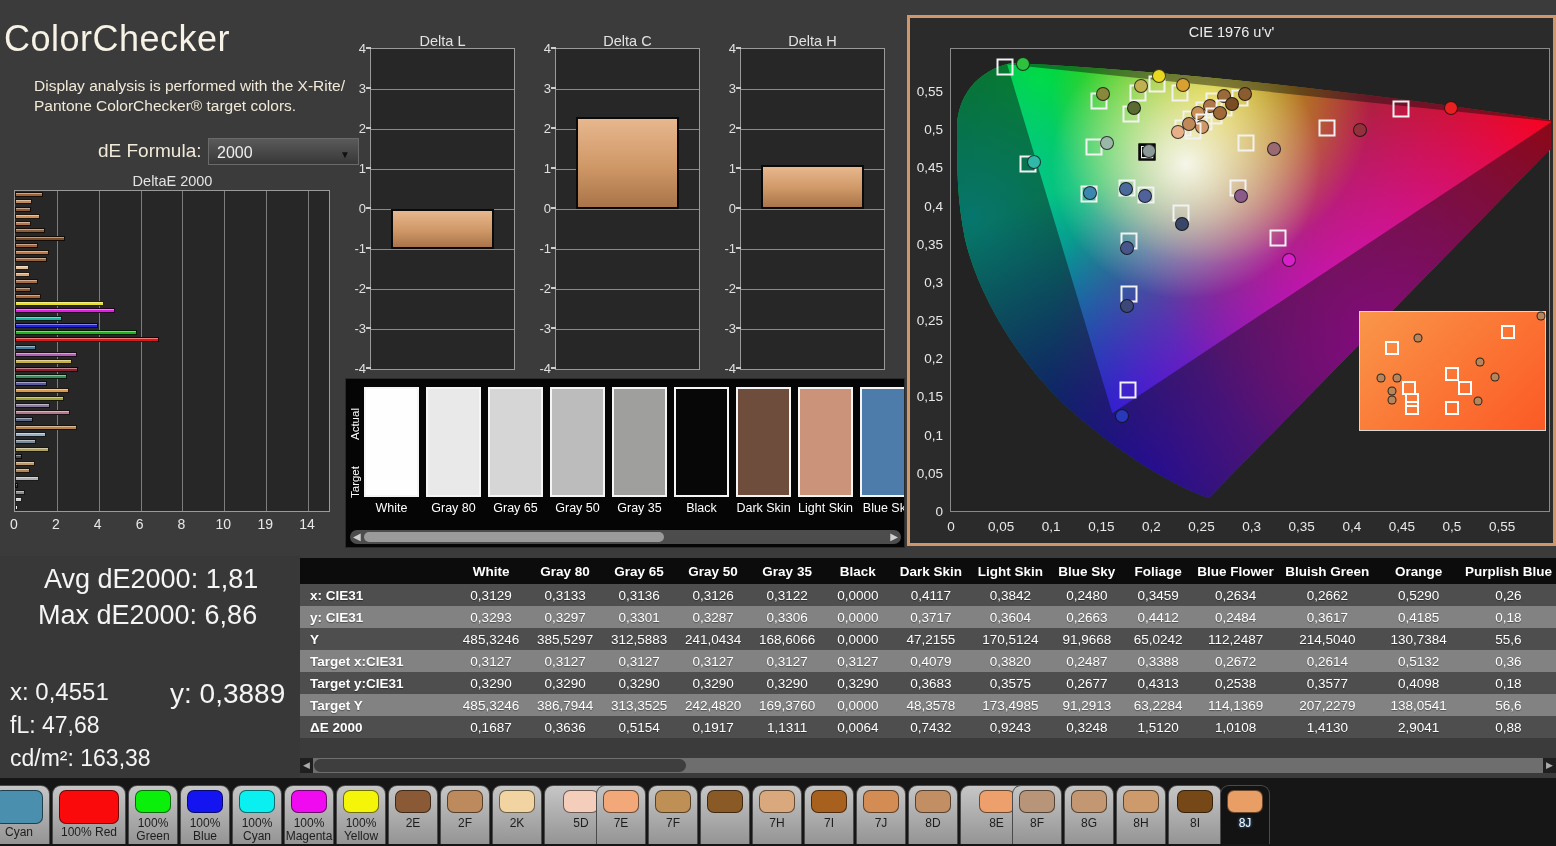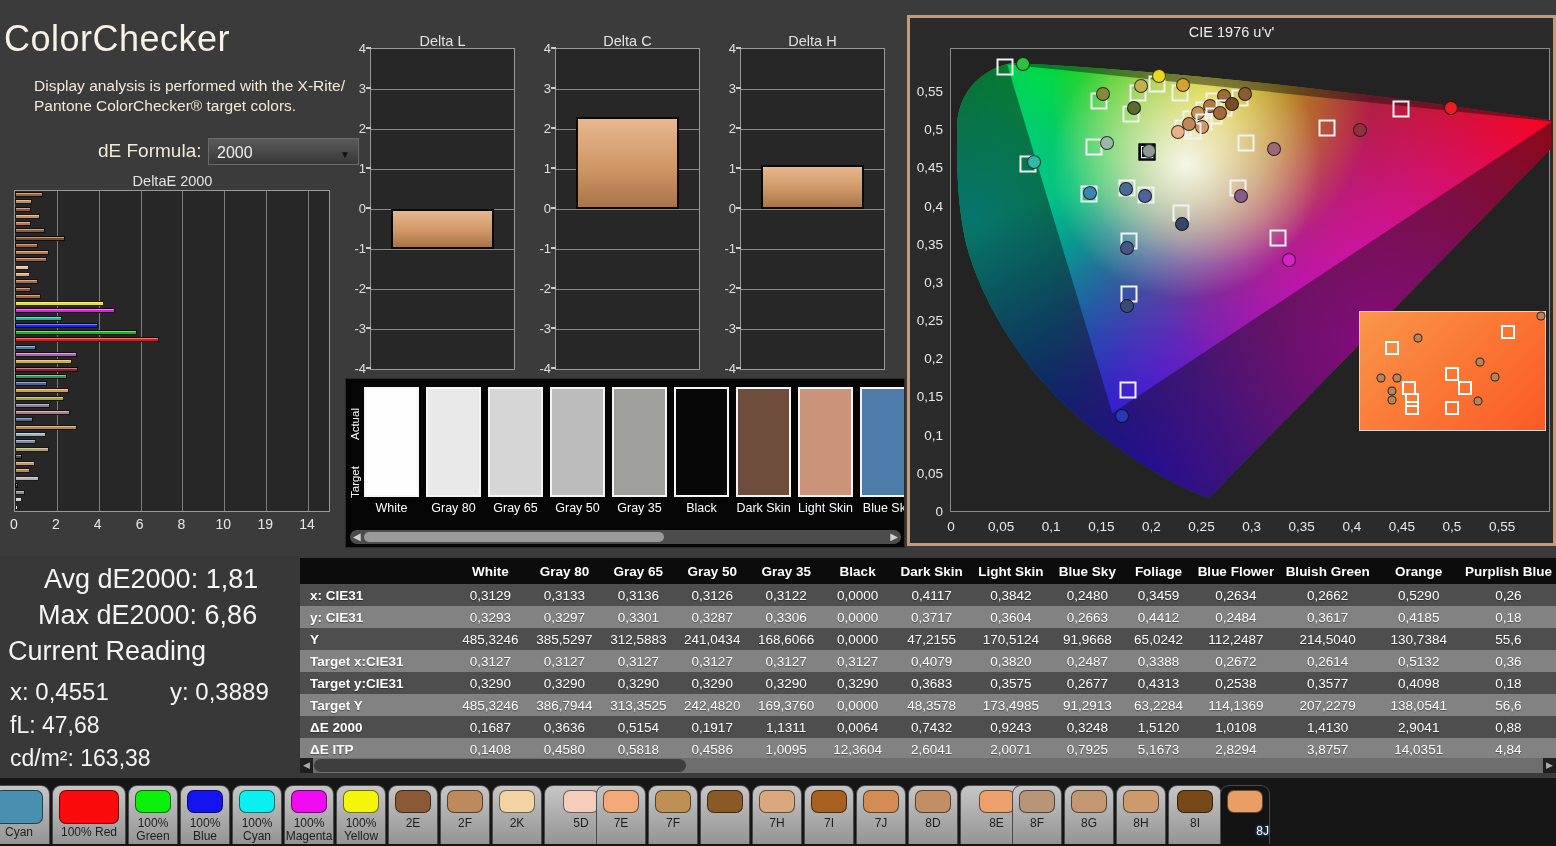--- a/index.html
+++ b/index.html
@@ -433,23 +433,22 @@
         <div class="cie-xlab" style="left: 501px;">0,5</div>
         <div class="cie-xlab" style="left: 551.1px;">0,55</div>
       </div>
     <div id="cie-ylabels"></div>
     <div id="cie-xlabels"></div>
   </section>
 
   <section id="stats">
     <div class="stat" style="left:44px;top:8px;font-size:27px;">Avg dE2000: 1,81</div>
     <div class="stat" style="left:38px;top:44px;font-size:27px;">Max dE2000: 6,86</div>
-    <div class="stat" style="left:8px;top:80px;font-size:27px;">Current Reading</div>
     <div class="stat" style="left:10px;top:122px;font-size:24px;">x: 0,4551</div>
-    <div class="stat" style="left:170px;top:122px;font-size:24px;">y: 0,3889</div>
+    <div class="stat" style="left:170px;top:122px;font-size:28px;">y: 0,3889</div>
     <div class="stat" style="left:10px;top:156px;font-size:23px;">fL: 47,68</div>
     <div class="stat" style="left:10px;top:189px;font-size:23px;">cd/m²: 163,38</div>
   </section>
 
   <section id="table-wrap">
     <table id="cc-table">
         <thead>
           <tr>
             <th style="width: 170px;"></th>
             <th style="width: 78px;">White</th>
@@ -581,37 +580,20 @@
             <td>0,0064</td>
             <td>0,7432</td>
             <td>0,9243</td>
             <td>0,3248</td>
             <td>1,5120</td>
             <td>1,0108</td>
             <td>1,4130</td>
             <td>2,9041</td>
             <td>0,88</td>
           </tr>
-          <tr class="light">
-            <td class="rowlab">ΔE ITP</td>
-            <td>0,1408</td>
-            <td>0,4580</td>
-            <td>0,5818</td>
-            <td>0,4586</td>
-            <td>1,0095</td>
-            <td>12,3604</td>
-            <td>2,6041</td>
-            <td>2,0071</td>
-            <td>0,7925</td>
-            <td>5,1673</td>
-            <td>2,8294</td>
-            <td>3,8757</td>
-            <td>14,0351</td>
-            <td>4,84</td>
-          </tr>
         </tbody>
       </table>
   </section>
   <div id="table-scroll">
     <div class="sa" style="left:0;">◀</div>
     <div class="thumb"></div>
     <div class="sa" style="right:0;">▶</div>
   </div>
 
   <section id="bottom-strip">
@@ -718,20 +700,20 @@
         <div class="scan-tab" style="left: 1116px; width: 50px;">
           <div class="scan-sw" style="background: rgb(205, 154, 107); width: 36px; height: 23px;"></div>
           <div class="scan-lab" style="top: 31px;">8H</div>
         </div>
         <div class="scan-tab" style="left: 1168px; width: 54px;">
           <div class="scan-sw" style="background: rgb(119, 72, 23); width: 36px; height: 23px;"></div>
           <div class="scan-lab" style="top: 31px;">8I</div>
         </div>
         <div class="scan-tab sel" style="left: 1220px; width: 50px;">
           <div class="scan-sw" style="background: rgb(232, 158, 100); width: 36px; height: 23px;"></div>
-          <div class="scan-lab" style="top: 39px; text-align: right;">8J</div>
+          <div class="scan-lab" style="top: 31px;">8J</div>
         </div>
       </div>
 
     <div id="transport"></div>
   </section>
 
 </div>
 
 </body></html>

